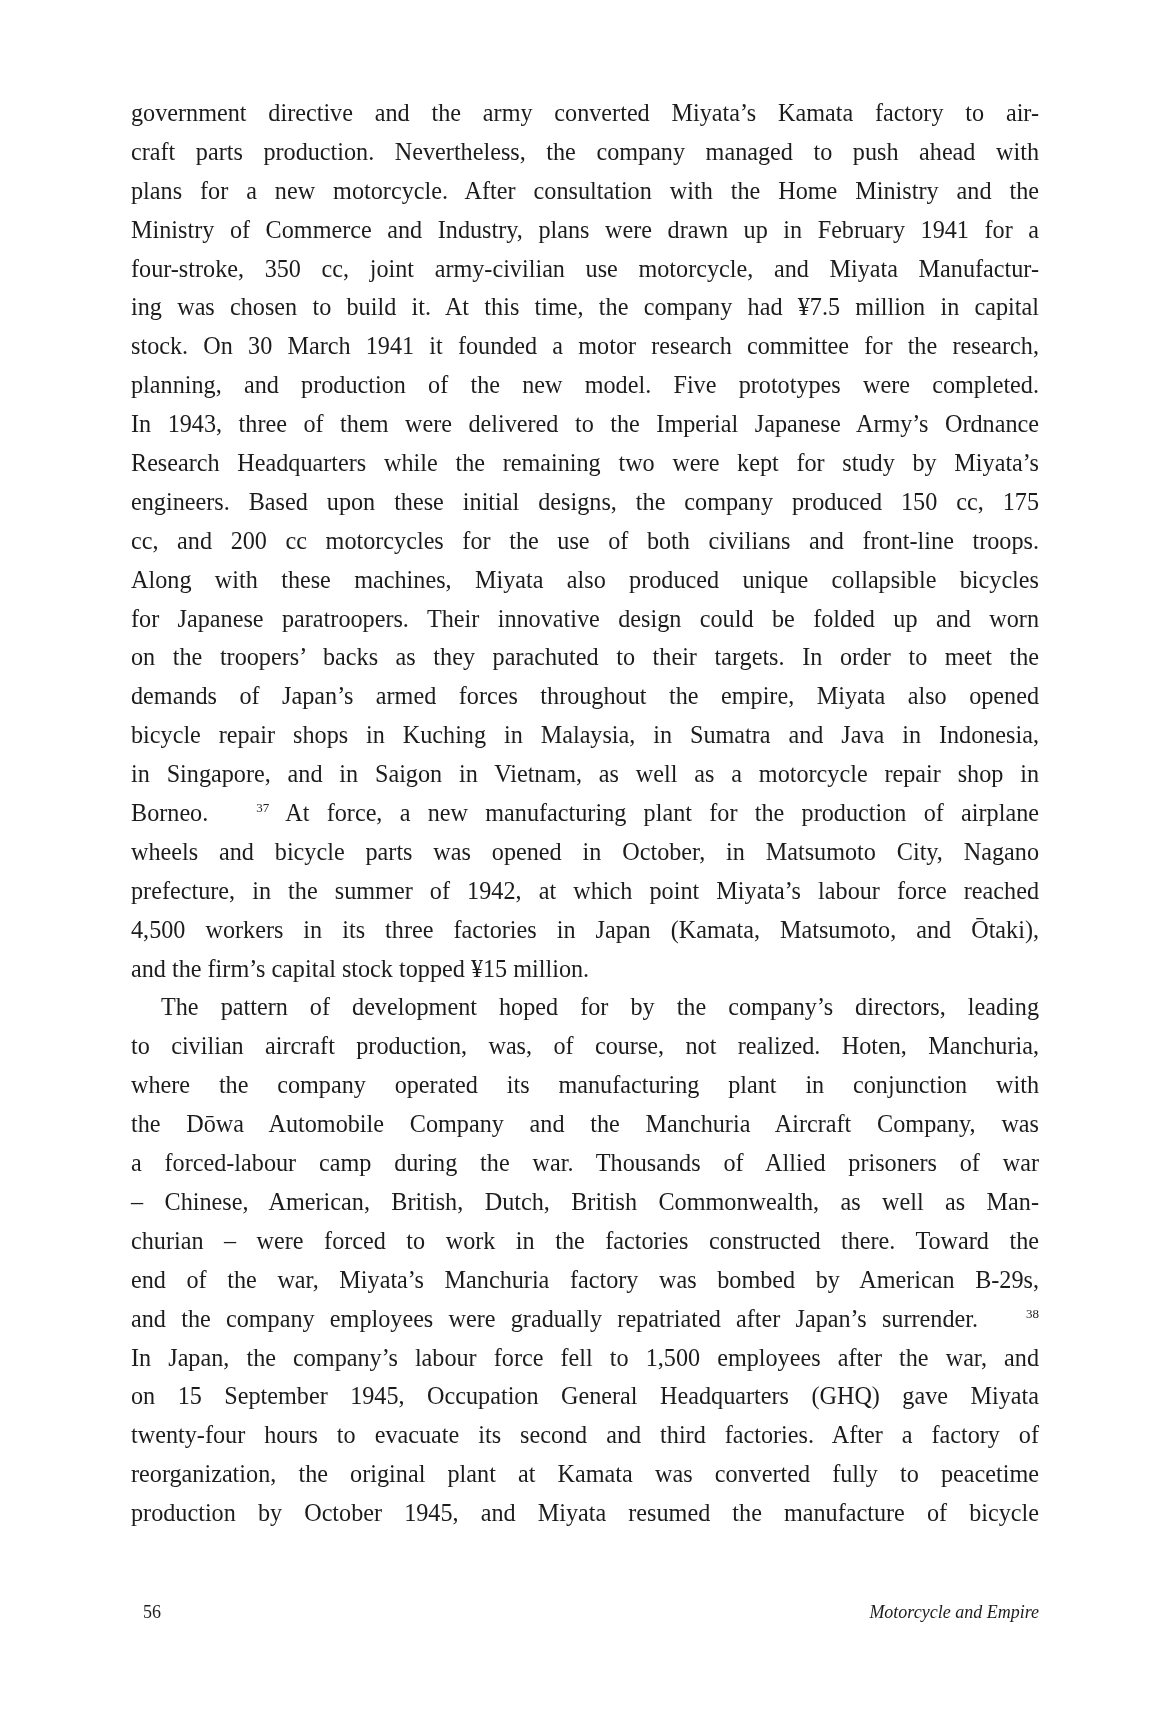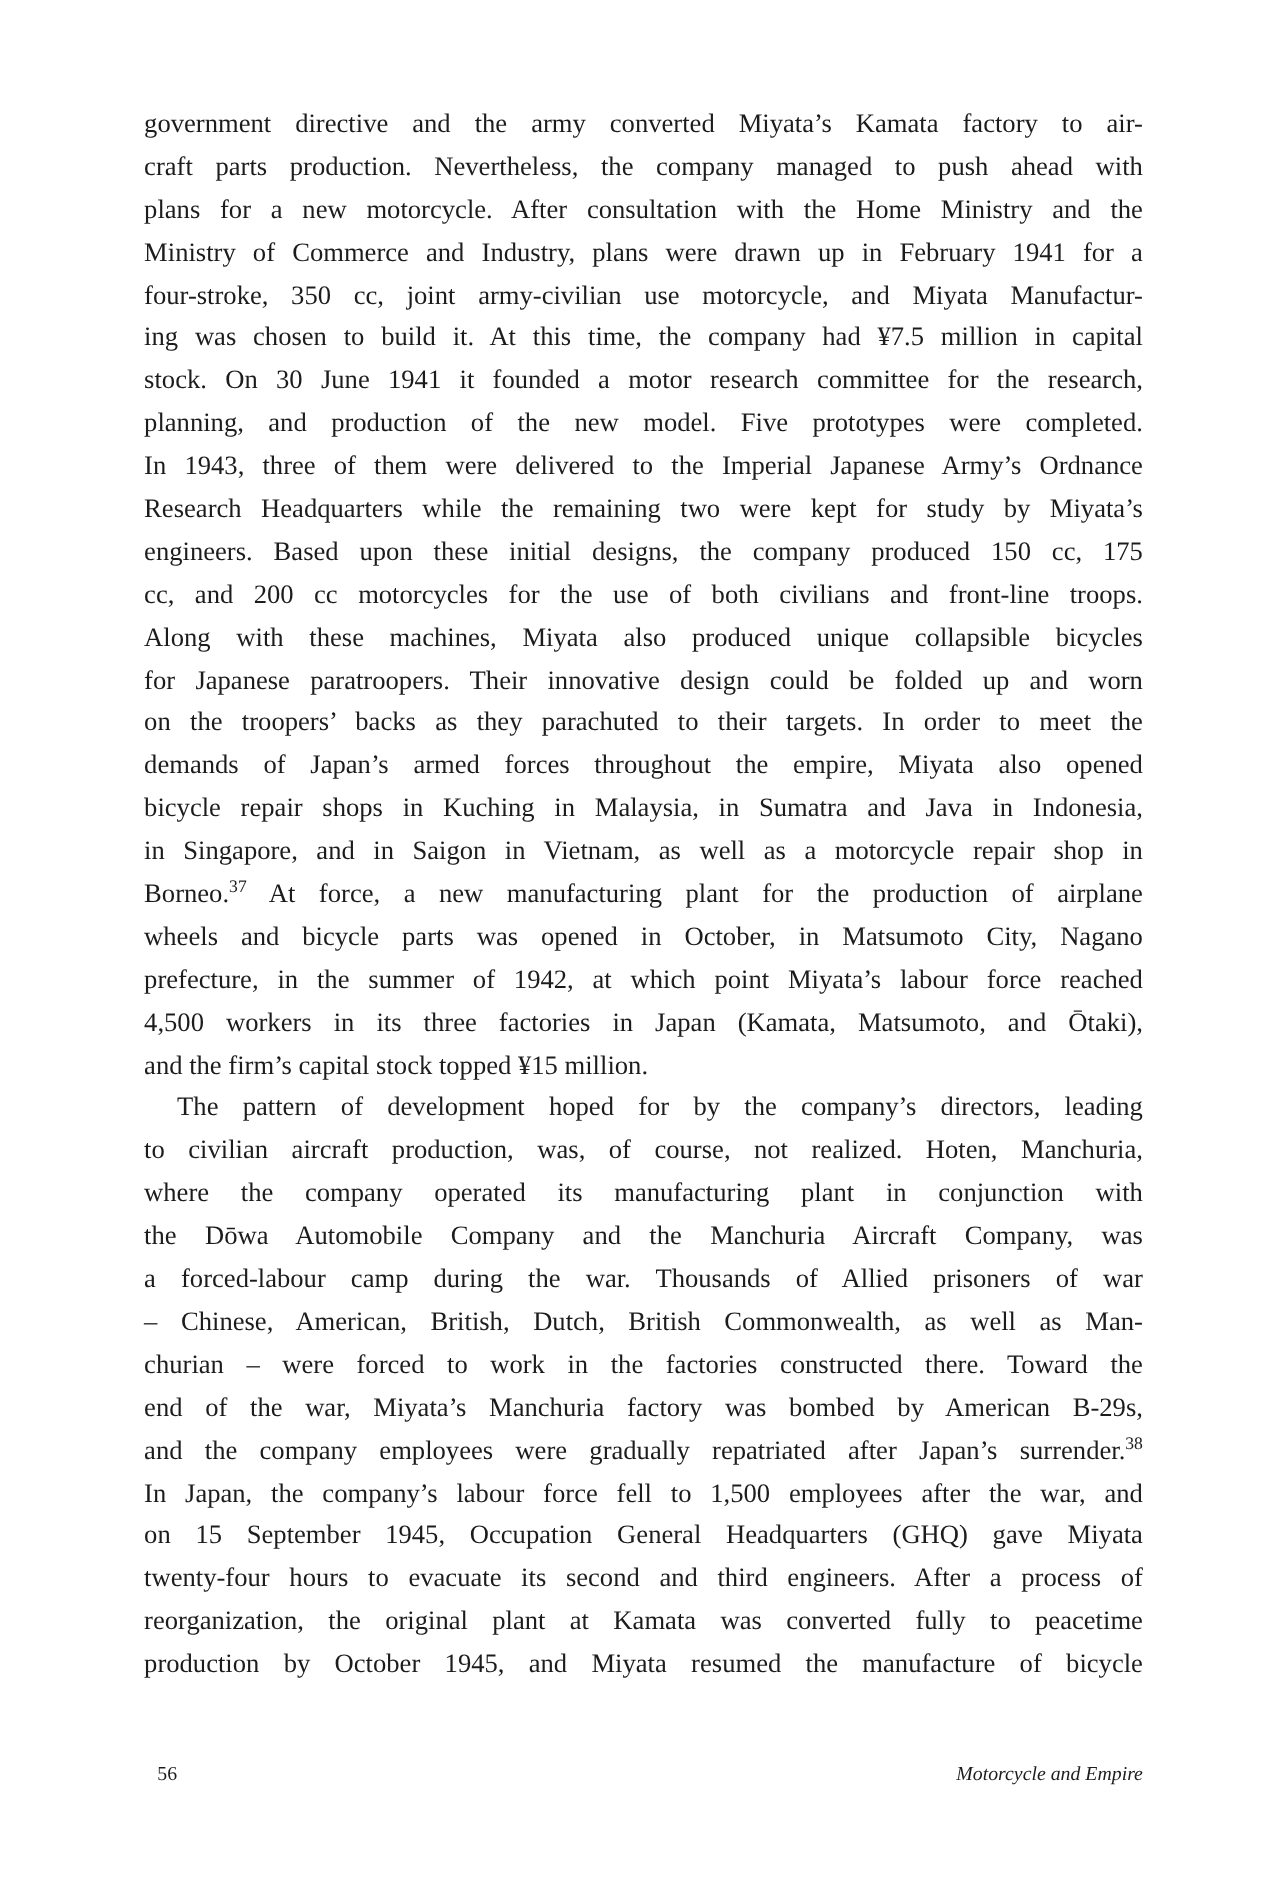--- a/index.html
+++ b/index.html
@@ -6,40 +6,40 @@
     body { width: 1160px; height: 1722px; position: relative; overflow: hidden; }
     .page { position: absolute; left: 0; top: 0; width: 1056px; height: 1722px; background: #ffffff; }
     .text-block {
       position: absolute; left: 131px; top: 94px; width: 908px;
       font-family: "Liberation Serif", "DejaVu Serif", serif;
       font-size: 24.2px; line-height: 38.9px; color: #1c1c1c;
     }
     .line { display: block; white-space: nowrap; text-align: justify; text-align-last: justify; height: 38.9px; overflow: visible; }
     .line.last { text-align-last: left; }
     .line.indent { padding-left: 30px; }
-    sup { font-size: 16px; line-height: 0; vertical-align: 9px; }
+    sup { font-size: 13px; line-height: 0; vertical-align: 9px; margin-left: 48px; }
     .footer {
       position: absolute; left: 131px; top: 1602px; width: 908px; height: 30px;
       font-family: "Liberation Serif", "DejaVu Serif", serif; font-size: 18px; color: #1c1c1c;
     }
     .page-number { position: absolute; left: 12px; top: 0; }
     .running-title { position: absolute; right: 0; top: 0; font-style: italic; }
   </style>
 </head>
 <body>
 
 <div class="page">
   <div class="text-block">
     <span class="line">government directive and the army converted Miyata’s Kamata factory to air-</span>
     <span class="line">craft parts production. Nevertheless, the company managed to push ahead with</span>
     <span class="line">plans for a new motorcycle. After consultation with the Home Ministry and the</span>
     <span class="line">Ministry of Commerce and Industry, plans were drawn up in February 1941 for a</span>
     <span class="line">four-stroke, 350 cc, joint army-civilian use motorcycle, and Miyata Manufactur-</span>
     <span class="line">ing was chosen to build it. At this time, the company had ¥7.5 million in capital</span>
-    <span class="line">stock. On 30 June 1941 it founded a motor research committee for the research,</span>
+    <span class="line">stock. On 30 March 1941 it founded a motor research committee for the research,</span>
     <span class="line">planning, and production of the new model. Five prototypes were completed.</span>
     <span class="line">In 1943, three of them were delivered to the Imperial Japanese Army’s Ordnance</span>
     <span class="line">Research Headquarters while the remaining two were kept for study by Miyata’s</span>
     <span class="line">engineers. Based upon these initial designs, the company produced 150 cc, 175</span>
     <span class="line">cc, and 200 cc motorcycles for the use of both civilians and front-line troops.</span>
     <span class="line">Along with these machines, Miyata also produced unique collapsible bicycles</span>
     <span class="line">for Japanese paratroopers. Their innovative design could be folded up and worn</span>
     <span class="line">on the troopers’ backs as they parachuted to their targets. In order to meet the</span>
     <span class="line">demands of Japan’s armed forces throughout the empire, Miyata also opened</span>
     <span class="line">bicycle repair shops in Kuching in Malaysia, in Sumatra and Java in Indonesia,</span>
@@ -53,21 +53,21 @@
     <span class="line">to civilian aircraft production, was, of course, not realized. Hoten, Manchuria,</span>
     <span class="line">where the company operated its manufacturing plant in conjunction with</span>
     <span class="line">the Dōwa Automobile Company and the Manchuria Aircraft Company, was</span>
     <span class="line">a forced-labour camp during the war. Thousands of Allied prisoners of war</span>
     <span class="line">– Chinese, American, British, Dutch, British Commonwealth, as well as Man-</span>
     <span class="line">churian – were forced to work in the factories constructed there. Toward the</span>
     <span class="line">end of the war, Miyata’s Manchuria factory was bombed by American B-29s,</span>
     <span class="line"><span>and the company employees were gradually repatriated after Japan’s surrender.</span><sup>38</sup></span>
     <span class="line">In Japan, the company’s labour force fell to 1,500 employees after the war, and</span>
     <span class="line">on 15 September 1945, Occupation General Headquarters (GHQ) gave Miyata</span>
-    <span class="line">twenty-four hours to evacuate its second and third engineers. After a process of</span>
+    <span class="line">twenty-four hours to evacuate its second and third factories. After a factory of</span>
     <span class="line">reorganization, the original plant at Kamata was converted fully to peacetime</span>
     <span class="line">production by October 1945, and Miyata resumed the manufacture of bicycle</span>
   </div>
 
   <div class="footer">
     <span class="page-number">56</span>
     <span class="running-title">Motorcycle and Empire</span>
   </div>
 </div>
 

